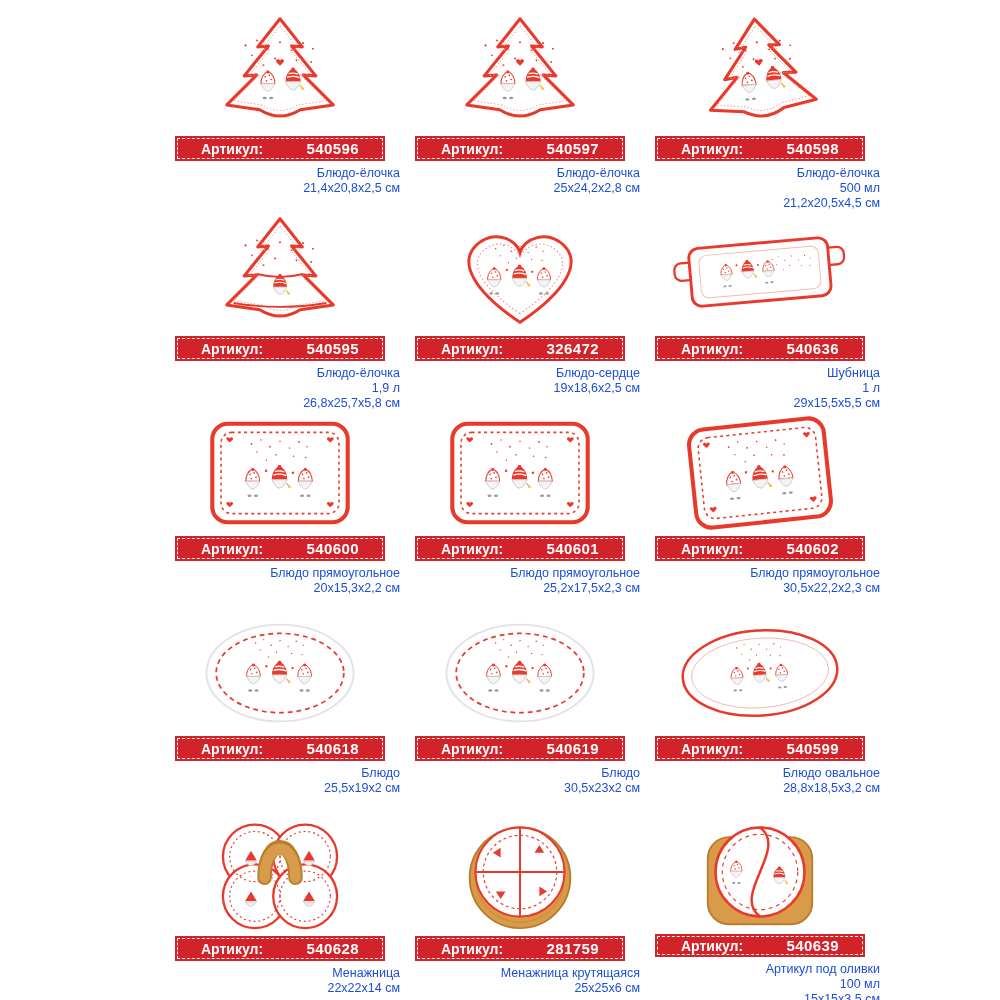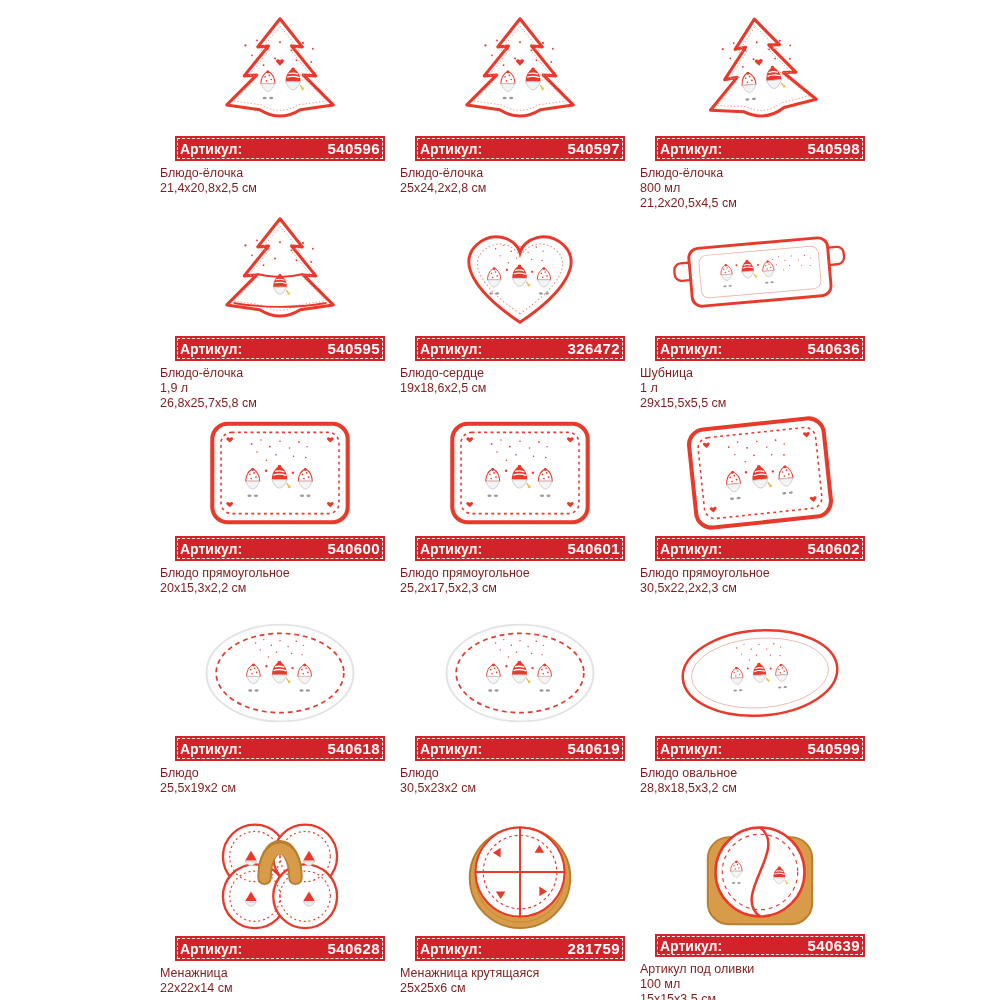--- a/index.html
+++ b/index.html
@@ -5,25 +5,25 @@
   html,body{margin:0;padding:0;background:#fff;}
   body{width:1000px;height:1000px;overflow:hidden;font-family:"Liberation Sans",sans-serif;}
   .catalog{margin-left:160px;width:720px;padding-top:12px;display:grid;
            grid-template-columns:repeat(3,240px);grid-template-rows:200px 200px 200px 200px 195px;}
   .cell{display:flex;flex-direction:column;align-items:stretch;}
   .imgwrap{height:120px;display:flex;align-items:flex-end;justify-content:center;}
   svg.pimg{width:208px;height:118px;display:block;}
   .tilt6{transform:rotate(-6deg);}
   .tilt4{transform:rotate(-4deg);}
   .banner{height:25px;margin:4px 15px 5px;background:#d2232a;position:relative;
-          display:flex;align-items:center;justify-content:space-between;padding:0 5px;box-sizing:border-box;}
+          display:flex;align-items:center;justify-content:space-between;padding:0 26px;box-sizing:border-box;}
   .banner::after{content:"";position:absolute;inset:2px;border:1px dashed rgba(255,255,255,.95);pointer-events:none;}
   .blabel{color:#fff;font-size:14px;font-weight:600;}
   .bnum{color:#fff;font-size:15px;font-weight:600;letter-spacing:.4px;}
-  .pname,.pline{text-align:left;font-size:12.5px;line-height:15px;color:#7f1d1d;}
+  .pname,.pline{text-align:right;font-size:12.5px;line-height:15px;color:#1d4ed8;}
   .defs{position:absolute;width:0;height:0;overflow:hidden;}
 </style>
 </head>
 <body>
 
 <svg class="defs" aria-hidden="true">
 <defs>
   <symbol id="gnome-a" viewBox="0 0 24 32">
     <path d="M12,1 C17.5,4 19.5,9 19.5,14.5 L4.5,14.5 C4.5,9 6.5,4 12,1 Z" fill="#fff" stroke="#e8392b" stroke-width="1.1"></path>
     <g fill="#e8392b">
@@ -228,21 +228,21 @@
     <div class="imgwrap">
         <svg class="pimg tilt6" viewBox="0 0 200 122">
           <use href="#sym-tree"></use>
         </svg>
       </div>
     <div class="banner">
       <span class="blabel">Артикул:</span>
       <span class="bnum">540598</span>
     </div>
     <div class="pname">Блюдо-ёлочка</div>
-    <div class="pline">800 мл</div>
+    <div class="pline">500 мл</div>
     <div class="pline">21,2х20,5х4,5 см</div>
   </div>
 
   <div class="cell">
     <div class="imgwrap">
         <svg class="pimg" viewBox="0 0 200 122">
           <use href="#sym-tree-sec"></use>
         </svg>
       </div>
     <div class="banner">

